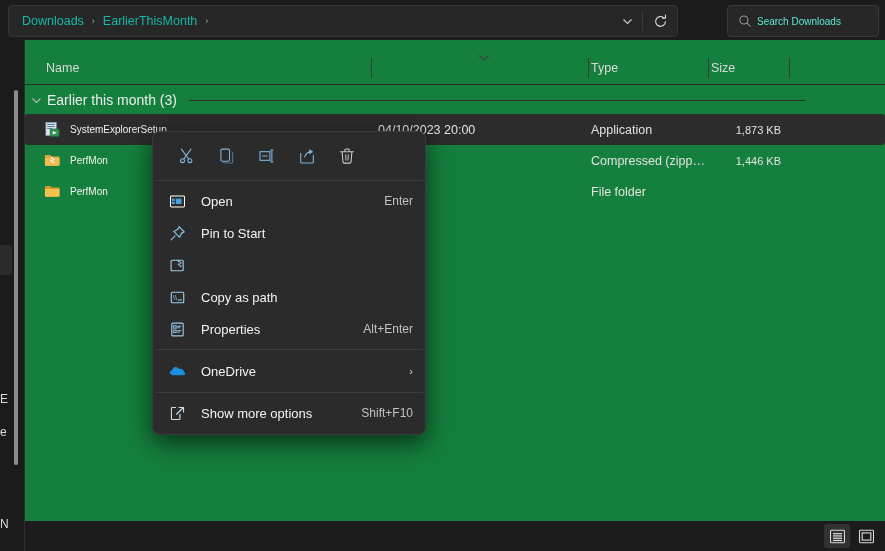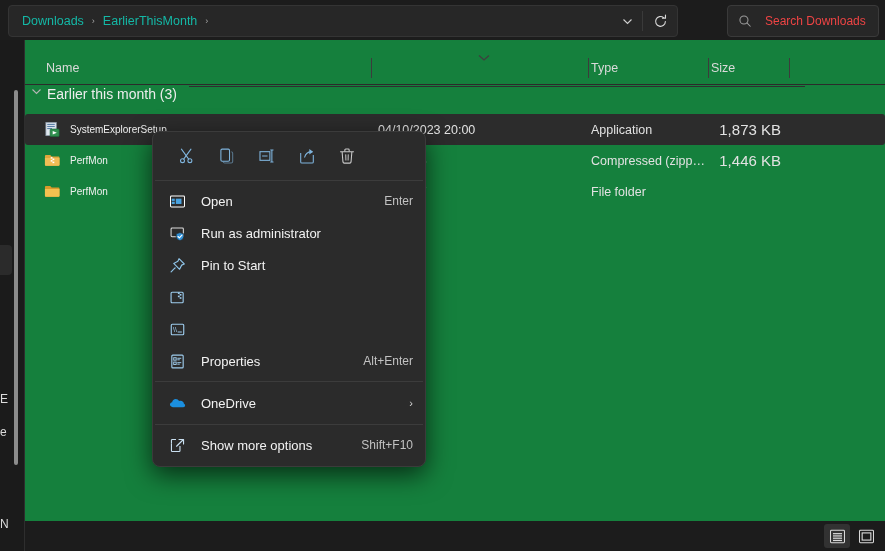--- a/index.html
+++ b/index.html
@@ -84,23 +84,23 @@
     box-sizing: border-box;
     padding-left: 9px;
   }
   .search-icon-wrap {
     width: 16px; height: 16px;
     display: flex; align-items: center; justify-content: center;
     color: #9b9b9b;
     flex: 0 0 auto;
   }
   .search-ph {
-    font-size: 12px;
-    color: #ef4444;
-    margin-left: 12px;
+    font-size: 10px;
+    color: #5eead4;
+    margin-left: 4px;
     white-space: nowrap;
   }
 
   
   .left-strip {
     position: absolute;
     left: 0; top: 40px;
     width: 24px; height: 511px;
     background: #1b1b1b;
     overflow: hidden;
@@ -178,21 +178,21 @@
     left: 0; top: 44px;
     width: 860px; height: 1px;
     background: #2b2b2b;
   }
 
   .group-header {
     position: absolute;
     left: 0; top: 46px;
     width: 860px; height: 28px;
     display: flex;
-    align-items: flex-start;
+    align-items: center;
   }
   .group-chevron {
     width: 22px;
     display: flex; align-items: center; justify-content: center;
     color: #b5b5b5;
     font-size: 10px;
   }
   .group-label {
     font-size: 14px;
     color: #ededed;
@@ -253,21 +253,21 @@
     font-size: 12.5px;
     color: #e2e2e2;
     white-space: nowrap;
     overflow: hidden;
   }
   .cell-size {
     position: absolute;
     left: 686px;
     width: 70px;
     text-align: right;
-    font-size: 15px;
+    font-size: 11px;
     color: #e2e2e2;
     white-space: nowrap;
   }
 
   
   .ctx-menu {
     position: absolute;
     left: 152px; top: 131px;
     width: 274px;
     background: #2b2b2b;
@@ -545,31 +545,20 @@
         <rect x="1.6" y="3.2" width="14.8" height="11.6" rx="1" fill="none" stroke="#ffffff" stroke-width="1.1"></rect>
         <rect x="2.9" y="6.0" width="3.2" height="2.4" fill="#4aa3e0"></rect>
         <rect x="2.9" y="9.2" width="3.2" height="2.4" fill="#4aa3e0"></rect>
         <rect x="7.2" y="6.0" width="6.0" height="5.6" fill="#4aa3e0"></rect>
       </svg>
     </span>
     <span class="ctx-item-label">Open</span>
     <span class="ctx-item-accel">Enter</span>
   </div>
 
-  <div class="ctx-item">
-    <span class="ctx-item-icon">
-      <svg width="17" height="17" viewBox="0 0 18 18">
-        <path d="M2.2 4.2 C2.2 3.6 2.6 3.2 3.2 3.2 L14.2 3.2 C14.8 3.2 15.2 3.6 15.2 4.2 L15.2 11.4 C15.2 12 14.8 12.4 14.2 12.4 L3.2 12.4 C2.6 12.4 2.2 12 2.2 11.4 Z" fill="none" stroke="#dcdcdc" stroke-width="1.1"></path>
-        <path d="M11.6 8.0 L15.6 9.3 L15.6 12.4 C15.6 14.4 13.8 15.8 11.6 16.6 C9.4 15.8 7.6 14.4 7.6 12.4 L7.6 9.3 Z" fill="#2f8fd6" stroke="#2b2b2b" stroke-width="0.8"></path>
-        <path d="M9.6 12.2 L11.0 13.6 L13.7 10.7" fill="none" stroke="#ffffff" stroke-width="1.2" stroke-linecap="round" stroke-linejoin="round"></path>
-      </svg>
-    </span>
-    <span class="ctx-item-label">Run as administrator</span>
-    <span class="ctx-item-accel"></span>
-  </div>
 
   <div class="ctx-item">
     <span class="ctx-item-icon">
       <svg width="17" height="17" viewBox="0 0 18 18">
         <path d="M10.6 1.8 L16.2 7.4 L13.4 8.6 L11.2 13.0 L5.0 6.8 L9.4 4.6 Z" fill="none" stroke="#8fc4e8" stroke-width="1.2" stroke-linejoin="round"></path>
         <line x1="6.4" y1="11.4" x2="2.2" y2="15.8" stroke="#8fc4e8" stroke-width="1.2" stroke-linecap="round"></line>
       </svg>
     </span>
     <span class="ctx-item-label">Pin to Start</span>
     <span class="ctx-item-accel"></span>
@@ -589,20 +578,21 @@
   </div>
 
   <div class="ctx-item">
     <span class="ctx-item-icon">
       <svg width="17" height="17" viewBox="0 0 18 18">
         <rect x="2.4" y="3.4" width="13.2" height="11.2" rx="1" fill="none" stroke="#9fcdee" stroke-width="1.2"></rect>
         <text x="4.2" y="11.8" font-family="Liberation Sans, sans-serif" font-size="7.5" fill="#9fcdee">\\</text>
         <line x1="9.2" y1="11.6" x2="13.6" y2="11.6" stroke="#9fcdee" stroke-width="1.1"></line>
       </svg>
     </span>
+    <span class="ctx-item-label">Copy as path</span>
     <span class="ctx-item-accel"></span>
   </div>
 
   <div class="ctx-item">
     <span class="ctx-item-icon">
       <svg width="17" height="17" viewBox="0 0 18 18">
         <rect x="3.0" y="2.2" width="12.0" height="13.6" rx="1" fill="none" stroke="#9fcdee" stroke-width="1.2"></rect>
         <rect x="5.0" y="5.0" width="2.6" height="2.6" fill="none" stroke="#9fcdee" stroke-width="1"></rect>
         <rect x="5.0" y="9.6" width="2.6" height="2.6" fill="none" stroke="#9fcdee" stroke-width="1"></rect>
         <line x1="8.8" y1="5.6" x2="13.0" y2="5.6" stroke="#9fcdee" stroke-width="1"></line>

